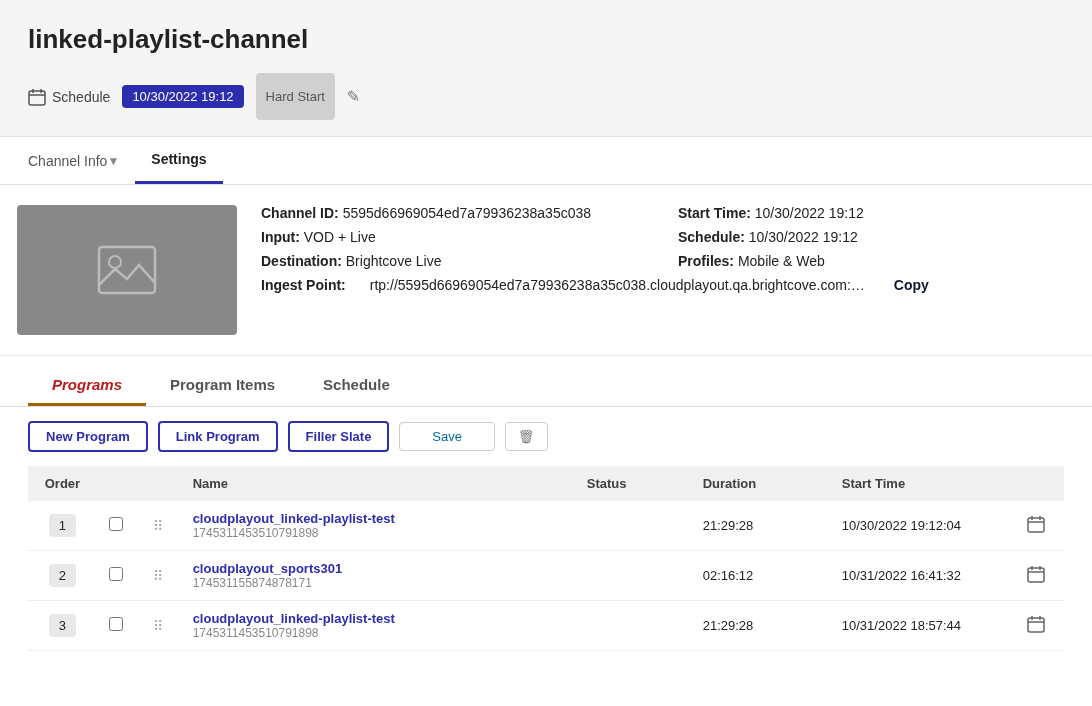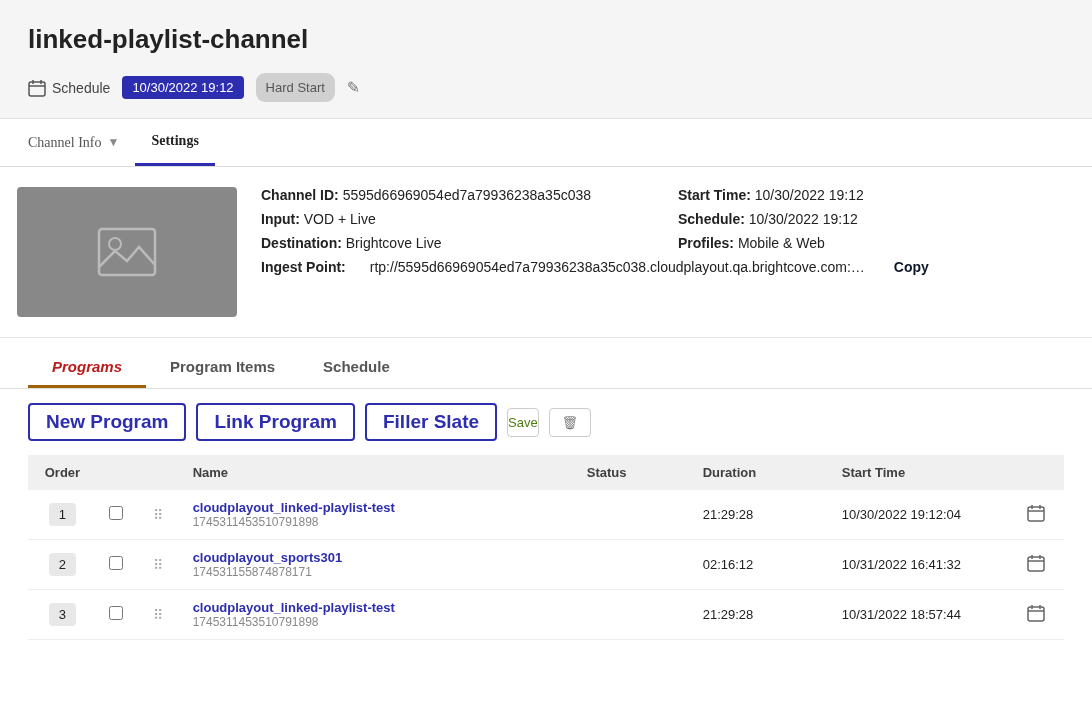--- a/index.html
+++ b/index.html
@@ -42,55 +42,52 @@
       background: #2d2db0;
       color: #fff;
       padding: 4px 10px;
       border-radius: 4px;
       font-size: 13px;
       font-weight: 500;
     }
     .hard-start-badge {
       background: #d0d0d0;
       color: #555;
-      padding: 7px 10px;
-      border-radius: 9px;
+      padding: 16px 10px;
+      border-radius: 4px;
       font-size: 13px;
     }
     .edit-icon {
       color: #777;
       cursor: pointer;
       font-size: 16px;
     }
     
     .top-tabs {
       display: flex;
       align-items: center;
       border-bottom: 1px solid #ddd;
       padding: 0 28px;
       background: #fff;
     }
     .channel-info-tab {
       display: flex;
       align-items: center;
-      gap: 6px;
       padding: 14px 16px 14px 0;
       color: #555;
       font-size: 14px;
       cursor: pointer;
-      font-family: Liberation Serif, serif;
     }
     .settings-tab {
       padding: 14px 16px;
       font-weight: 600;
       font-size: 14px;
       border-bottom: 3px solid #2d2db0;
       color: #222;
       cursor: pointer;
-      font-family: Liberation Serif, serif;
     }
     
     .channel-info-section {
       display: flex;
       gap: 24px;
       padding: 20px 17px;
       border-bottom: 1px solid #e8e8e8;
     }
     .channel-thumbnail {
       width: 220px;
@@ -149,29 +146,29 @@
       align-items: center;
       gap: 10px;
       padding: 14px 28px;
     }
     .btn-primary {
       background: #fff;
       border: 2px solid #2d2db0;
       color: #2d2db0;
       padding: 6px 16px;
       border-radius: 4px;
-      font-size: 19px;
+      font-size: 13px;
       font-weight: 700;
       cursor: pointer;
     }
     .btn-save {
       background: #fff;
       border: 1px solid #ccc;
-      color: #4d7c0f;
-      padding: 6px 0;
+      color: #0369a1;
+      padding: 6px 32px;
       border-radius: 4px;
       font-size: 13px;
       cursor: pointer;
     }
     .btn-delete {
       background: #fff;
       border: 1px solid #ccc;
       color: #777;
       padding: 6px 12px;
       border-radius: 4px;

